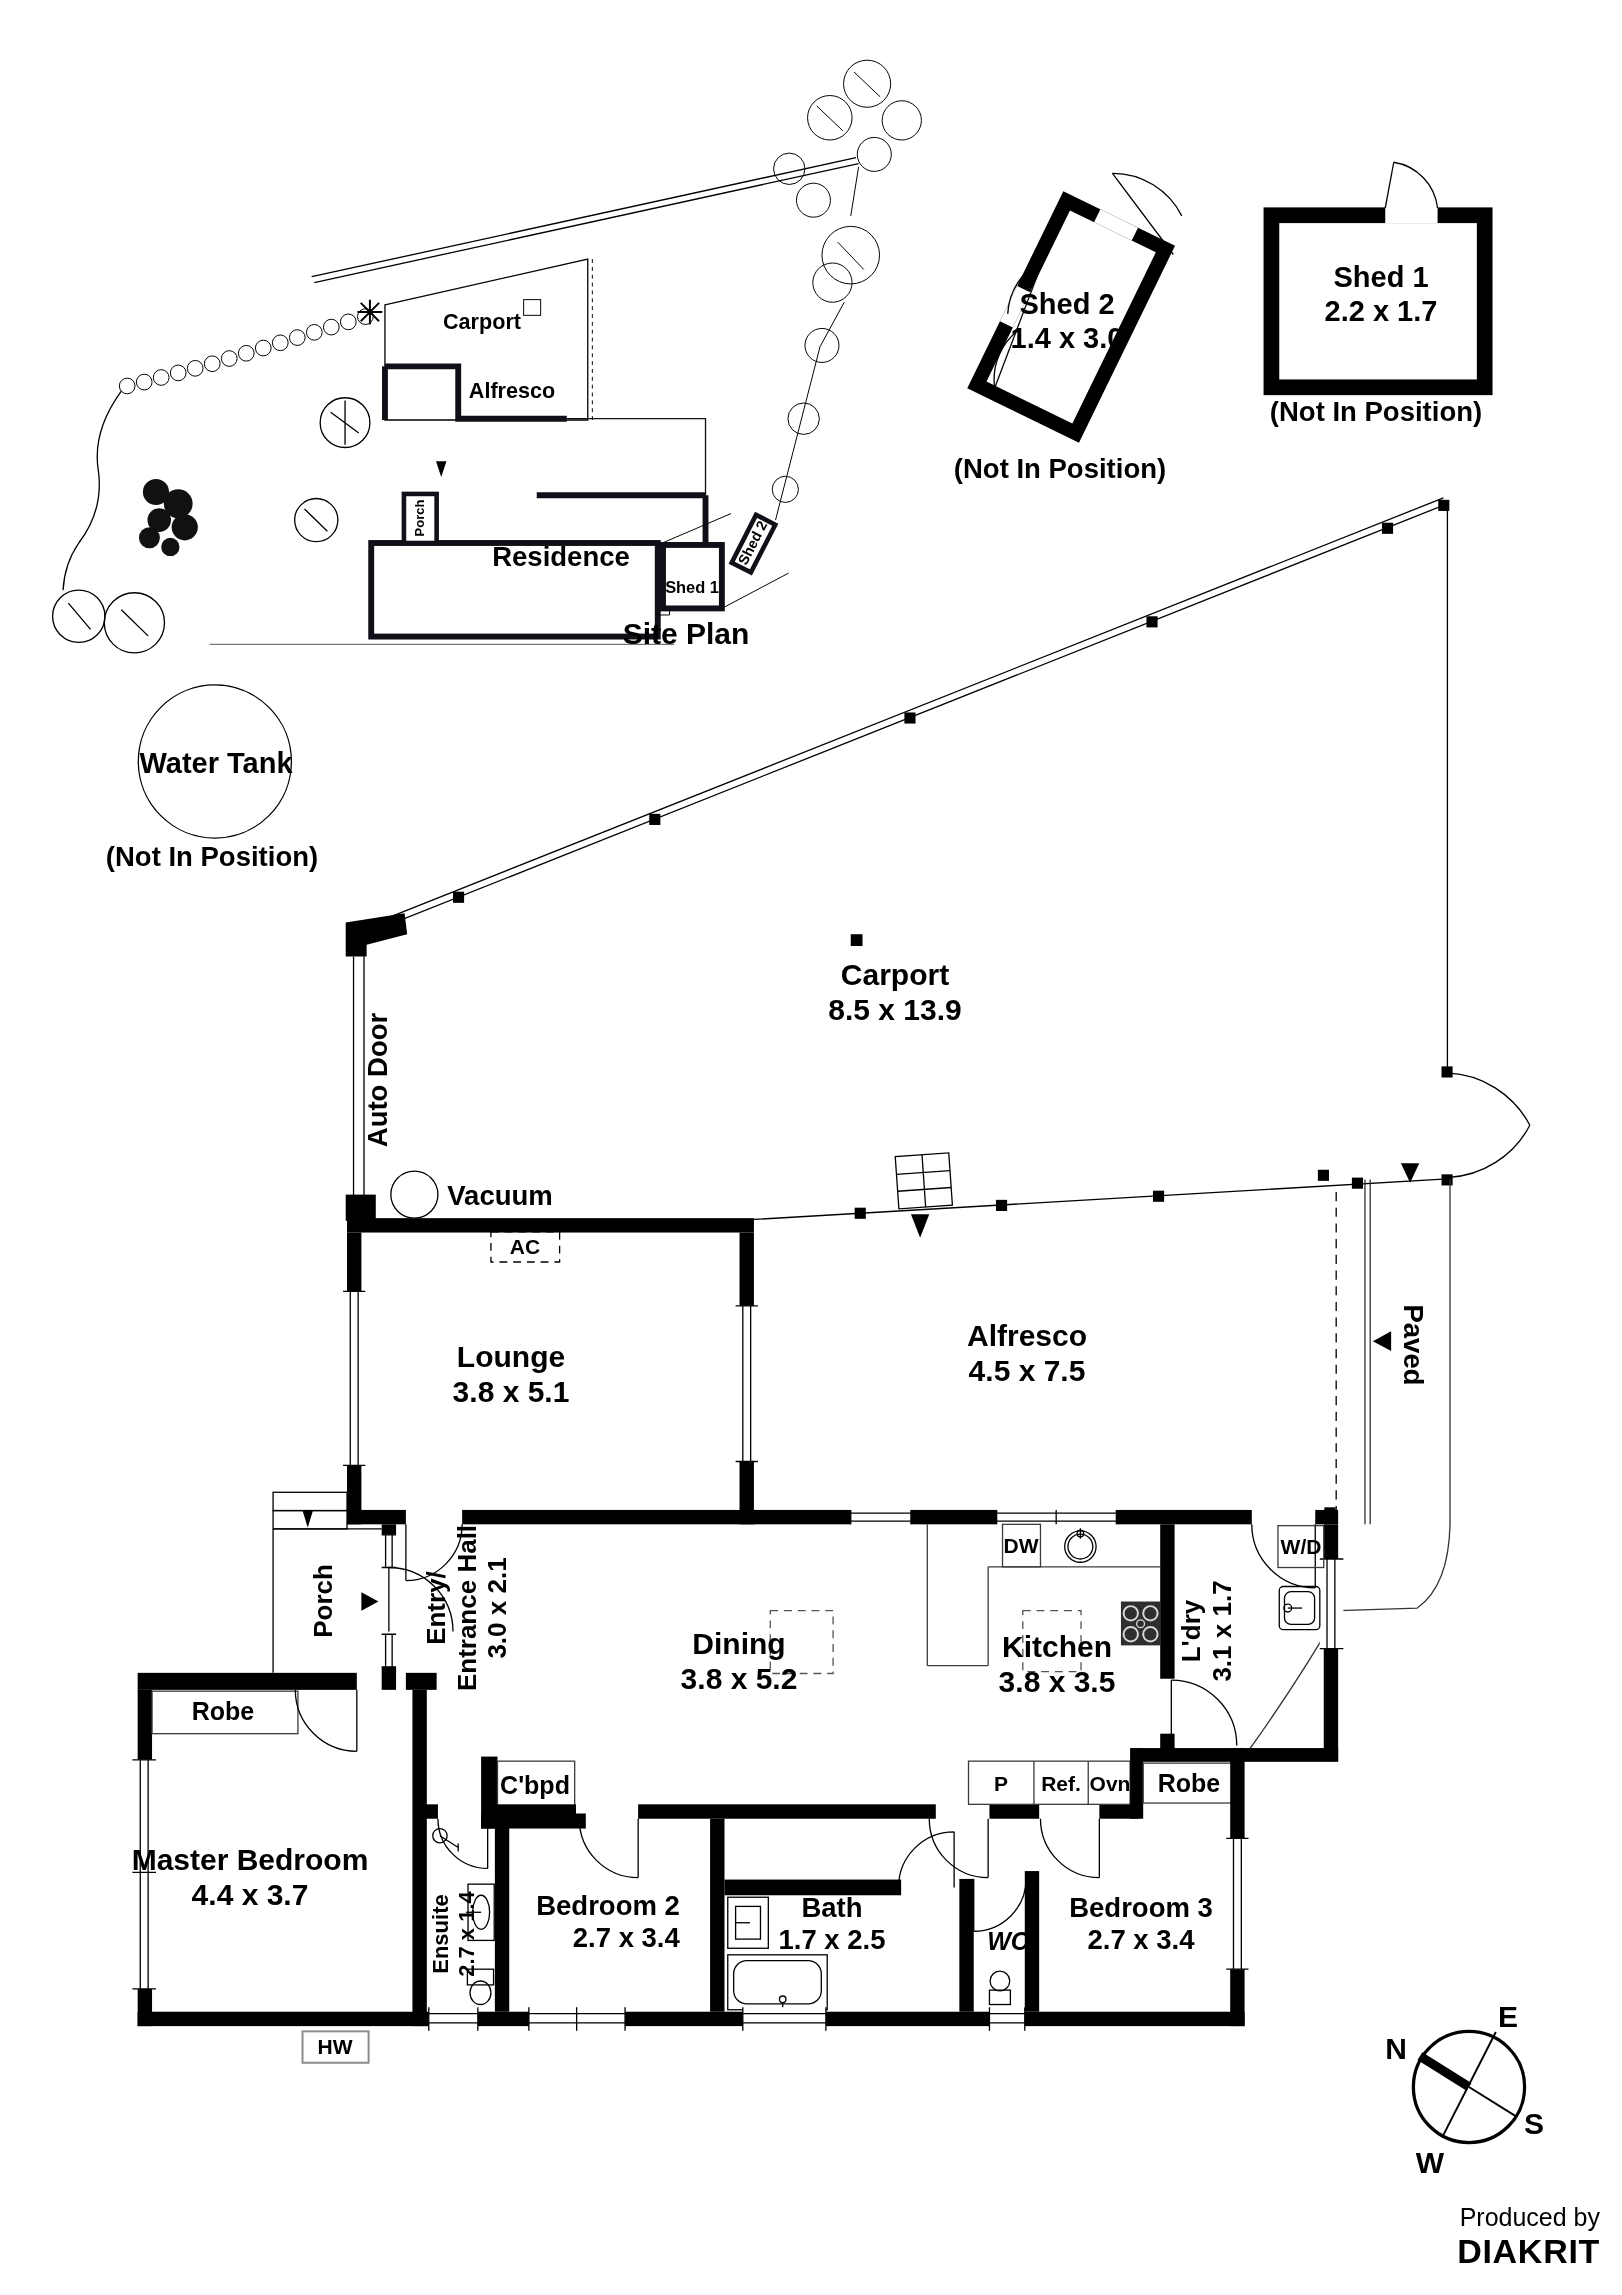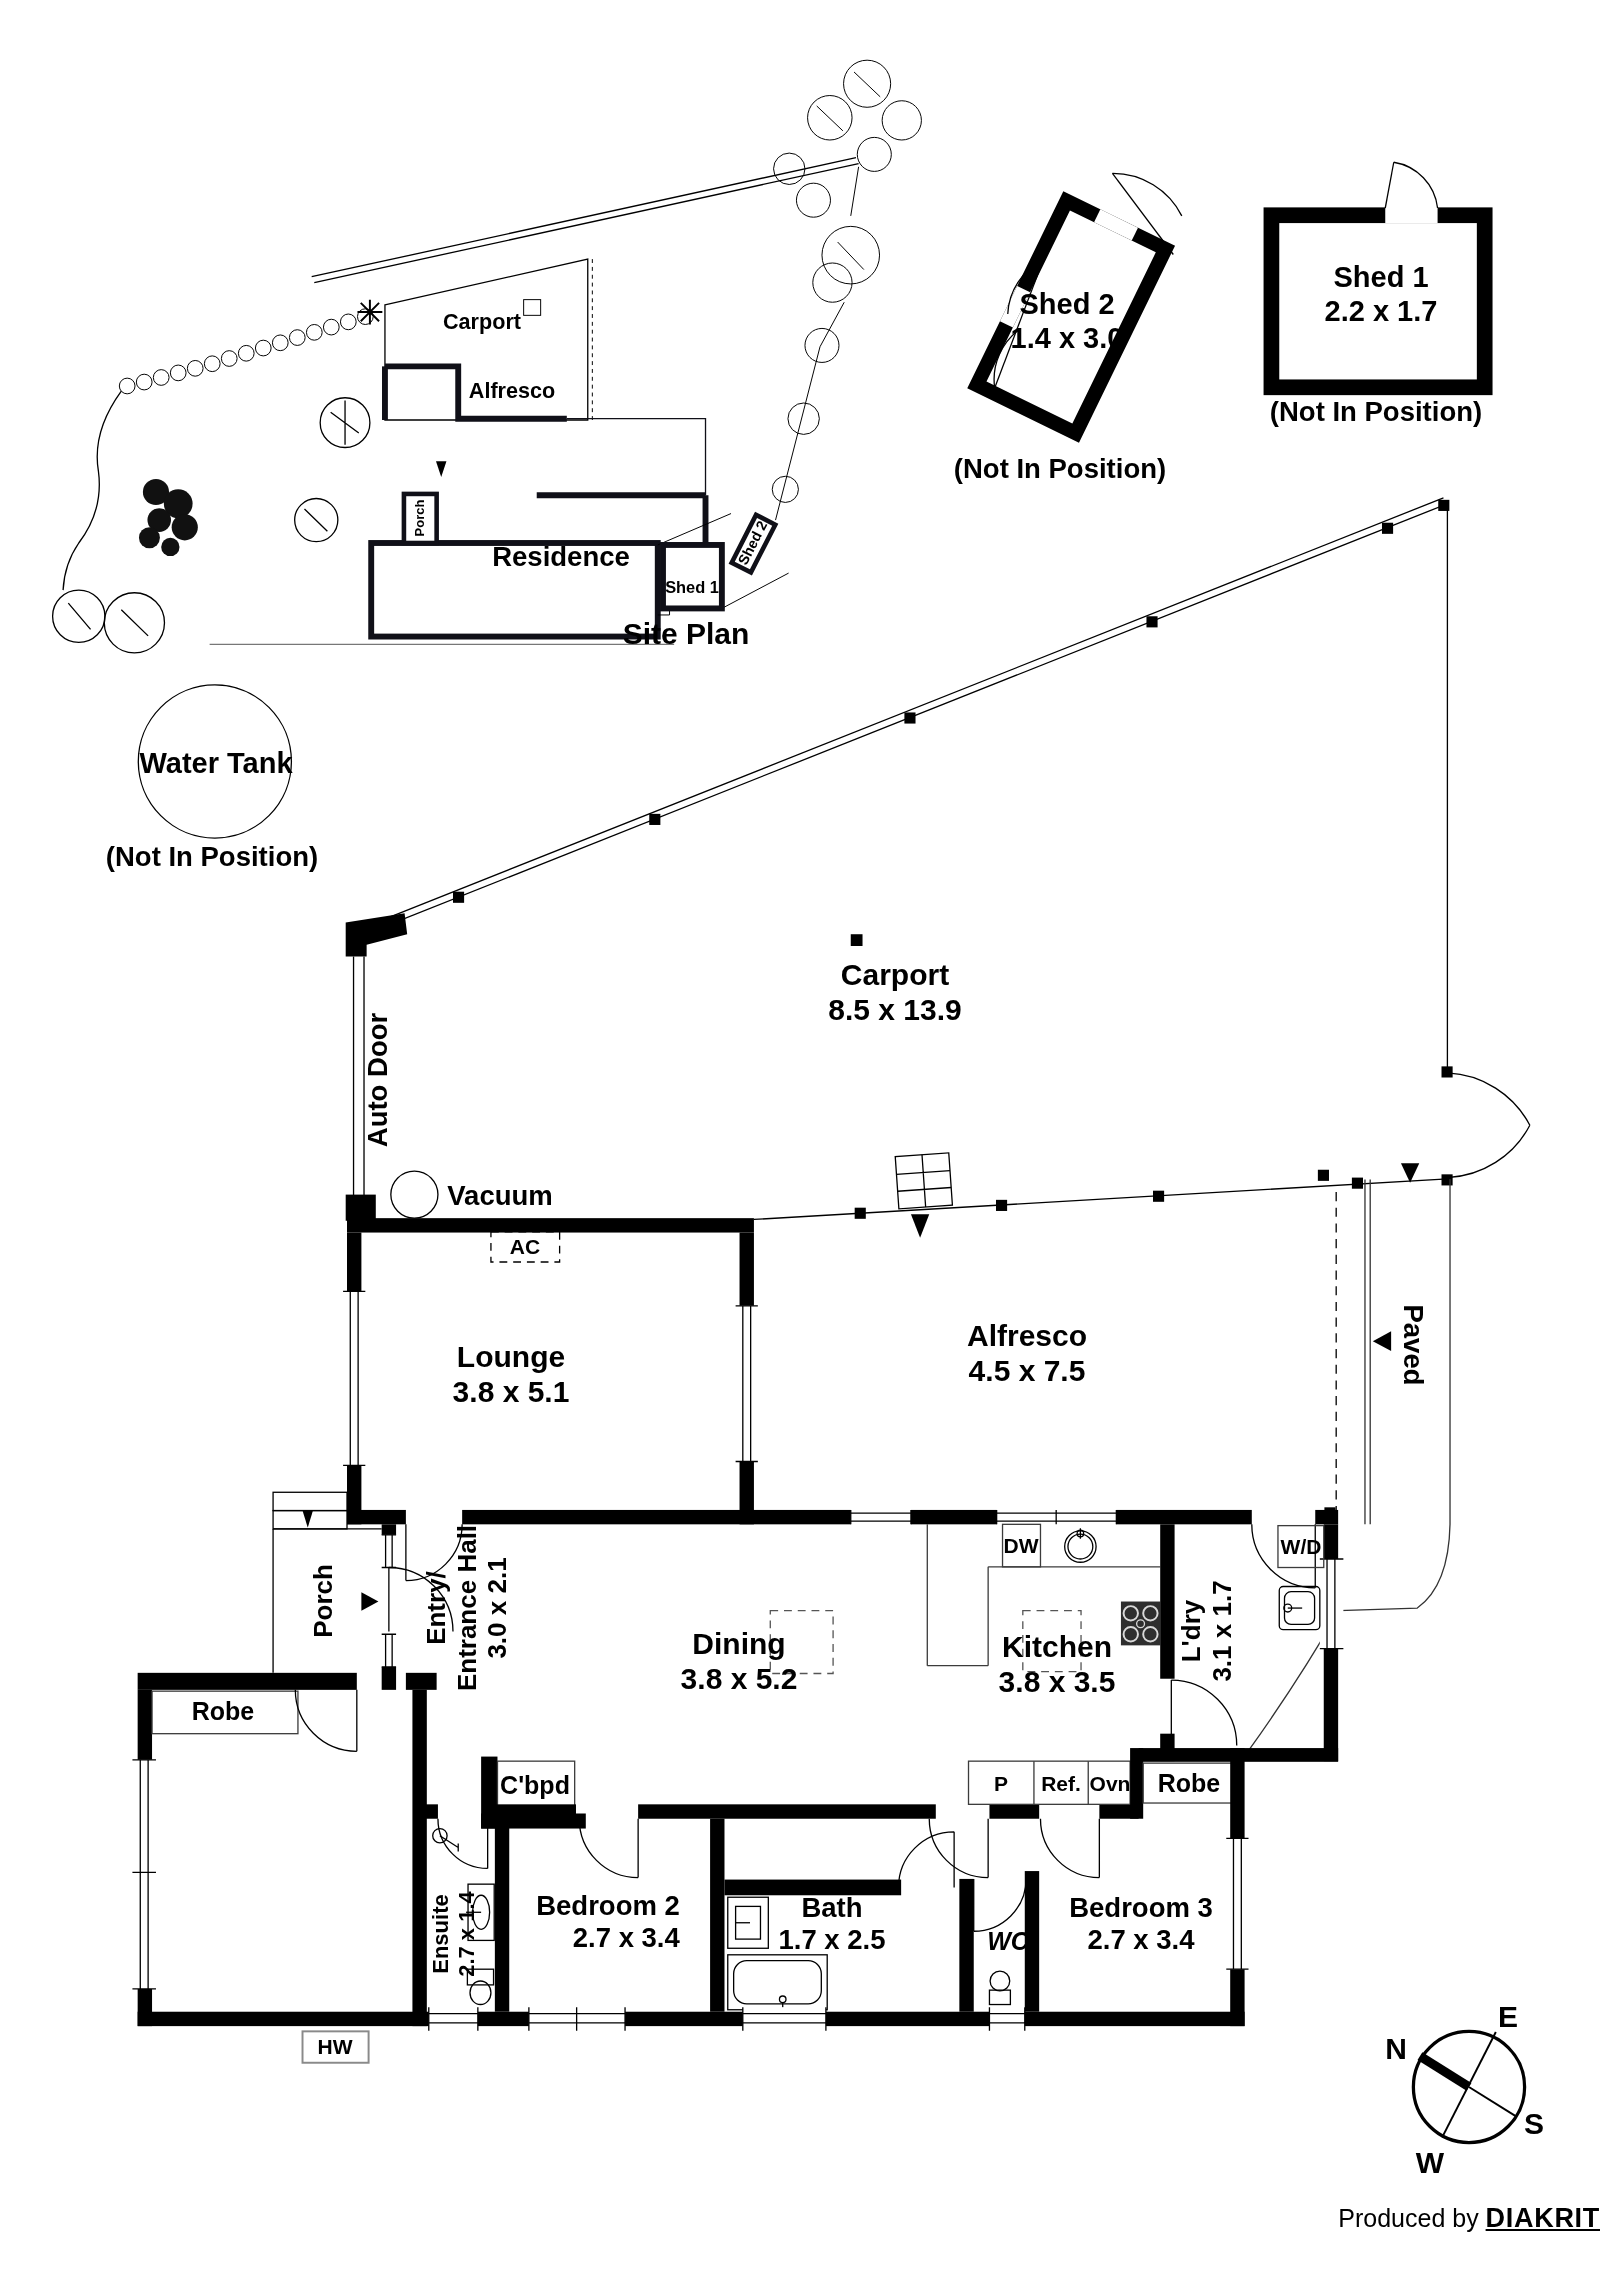--- a/index.html
+++ b/index.html
@@ -6,21 +6,21 @@
   #page{position:relative;width:1623px;height:2295px;background:#fff;overflow:hidden;
         font-family:"Liberation Sans",sans-serif;color:#000;}
   #plan-svg{position:absolute;left:0;top:0;}
   .lbl{position:absolute;transform:translate(-50%,-50%);font-weight:bold;white-space:nowrap;
        text-align:center;line-height:1.18;color:#000;}
   .r-ccw{transform:translate(-50%,-50%) rotate(-90deg);}
   .r-cw{transform:translate(-50%,-50%) rotate(90deg);}
   .s46{font-size:30px;} .s44{font-size:29px;} .s42{font-size:27.5px;} .s40{font-size:26px;}
   .s38{font-size:25px;} .s36{font-size:21px;} .s34{font-size:22px;} .s33{font-size:21.6px;} .s25{font-size:16.4px;} .s22{font-size:14.4px;} .s20{font-size:13px;}
   .credit{position:absolute;left:1338px;top:2203px;width:262px;text-align:right;font-size:25px;}
-  .credit b{font-size:27px;letter-spacing:0.7px;text-decoration:underline;}
+  .credit b{font-size:34px;letter-spacing:0.7px;}
 </style>
 </head>
 <body>
 
 <div id="page">
 
 <svg id="plan-svg" width="1623" height="2295" viewBox="0 0 2480 3508">
 
   <g fill="none" stroke="#000">
 
@@ -461,20 +461,24 @@
     <div>L'dry</div>
     <div>3.1 x 1.7</div>
   </div>
   <div class="lbl s38" style="left:535px;top:1786px;">C'bpd</div>
   <div class="lbl s38" style="left:223px;top:1712px;">Robe</div>
   <div class="lbl s38" style="left:1189px;top:1784px;">Robe</div>
   <div class="lbl s36" style="left:1001px;top:1784px;">P</div>
   <div class="lbl s36" style="left:1061px;top:1784px;">Ref.</div>
   <div class="lbl s36" style="left:1110px;top:1784px;">Ovn</div>
 
+  <div class="lbl s46" style="left:250px;top:1877px;">
+    <div>Master Bedroom</div>
+    <div>4.4 x 3.7</div>
+  </div>
   <div class="lbl s34 r-ccw" style="left:454px;top:1934px;">
     <div>Ensuite</div>
     <div>2.7 x 1.4</div>
   </div>
   <div class="lbl s42" style="left:608px;top:1922px;text-align:right;">
     <div>Bedroom 2</div>
     <div>2.7 x 3.4</div>
   </div>
   <div class="lbl s42" style="left:832px;top:1924px;">
     <div>Bath</div>

